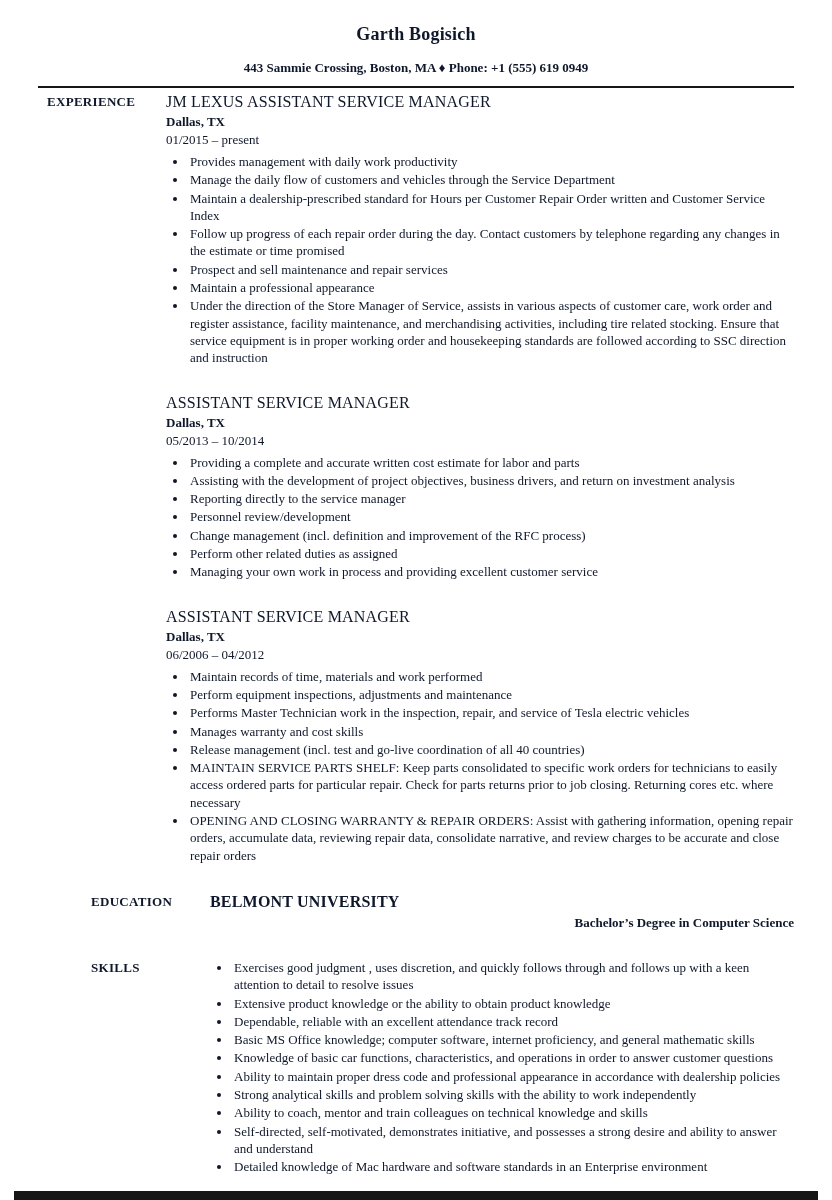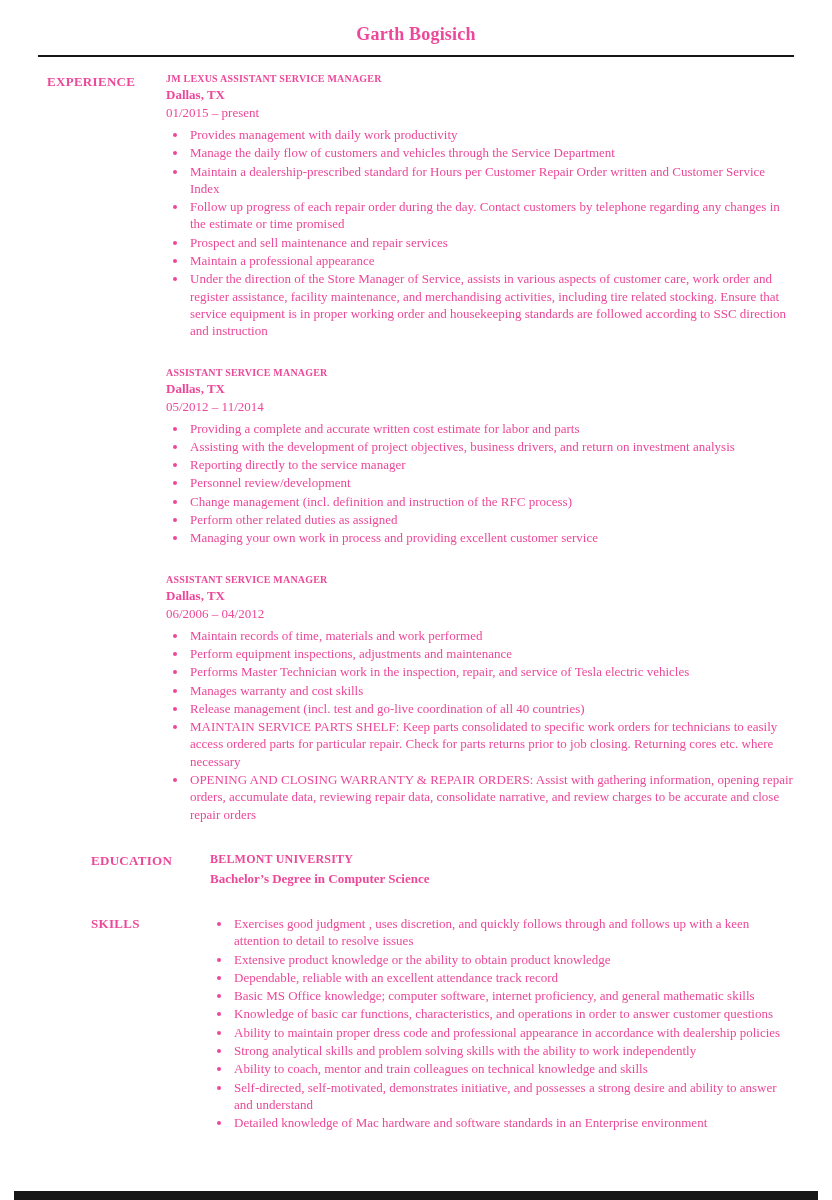--- a/index.html
+++ b/index.html
@@ -5,21 +5,21 @@
   * { box-sizing: border-box; }
   html, body { margin: 0; padding: 0; background: #ffffff; }
   .page {
     width: 804px;
     height: 1200px;
     margin: 0 auto;
     background: #ffffff;
     position: relative;
     overflow: hidden;
     font-family: "Liberation Serif", "DejaVu Serif", serif;
-    color: #ec4899;
+    color: #0f172a;
   }
   
   .header { text-align: center; padding-top: 24px; }
   .person-name {
     font-size: 18px;
     font-weight: bold;
     margin: 0;
     letter-spacing: 0.2px;
   }
   .contact-line {
@@ -31,36 +31,36 @@
     border: none;
     border-top: 2px solid #161616;
     margin: 10px 24px 0 24px;
   }
   
   .section-row {
     display: flex;
     align-items: flex-start;
     padding: 0 24px 0 33px;
   }
-  .section-row.first { margin-top: 16px; justify-content: center; }
+  .section-row.first { margin-top: 5px; justify-content: center; }
   .section-row.later { margin-top: 28px; margin-left: 44px; }
   .section-label {
     width: 119px;
     flex: 0 0 119px;
     font-size: 13px;
     font-weight: bold;
     letter-spacing: 0.3px;
     padding-top: 1px;
   }
   .section-content { flex: 1; min-width: 0; }
   
   .job + .job { margin-top: 27px; }
   .job-title {
-    font-size: 10px;
-    font-weight: bold;
+    font-size: 16px;
+    font-weight: normal;
     margin: 0;
     letter-spacing: 0.2px;
   }
   .job-location {
     font-size: 13px;
     font-weight: bold;
     margin-top: 3px;
   }
   .job-dates {
     font-size: 13px;
@@ -71,46 +71,48 @@
     padding-left: 22px;
     font-size: 13px;
   }
   ul.bullets li {
     line-height: 17.3px;
     padding-left: 2px;
     margin: 0 0 1px 0;
   }
   
   .edu-school {
-    font-size: 12px;
+    font-size: 16px;
     font-weight: bold;
     letter-spacing: 0.2px;
   }
   .edu-degree {
     font-size: 13px;
     font-weight: bold;
     margin-top: 4px;
+    text-align: right;
   }
   
   .bottom-bar {
     position: absolute;
     left: 0;
     bottom: 0;
     width: 100%;
     height: 9px;
     background: #161616;
   }
 </style>
 </head>
 <body>
 
 <div class="page">
 
   <header class="header">
     <h1 class="person-name">Garth Bogisich</h1>
+    <div class="contact-line">443 Sammie Crossing, Boston, MA ♦ Phone: +1 (555) 619 0949</div>
     <hr class="header-rule">
   </header>
 
   <section class="section-row first">
     <div class="section-label">EXPERIENCE</div>
     <div class="section-content">
 
       <article class="job">
         <h2 class="job-title">JM LEXUS ASSISTANT SERVICE MANAGER</h2>
         <div class="job-location">Dallas, TX</div>
@@ -122,27 +124,27 @@
           <li>Follow up progress of each repair order during the day. Contact customers by telephone regarding any changes in the estimate or time promised</li>
           <li>Prospect and sell maintenance and repair services</li>
           <li>Maintain a professional appearance</li>
           <li>Under the direction of the Store Manager of Service, assists in various aspects of customer care, work order and register assistance, facility maintenance, and merchandising activities, including tire related stocking. Ensure that service equipment is in proper working order and housekeeping standards are followed according to SSC direction and instruction</li>
         </ul>
       </article>
 
       <article class="job">
         <h2 class="job-title">ASSISTANT SERVICE MANAGER</h2>
         <div class="job-location">Dallas, TX</div>
-        <div class="job-dates">05/2012 – 11/2014</div>
+        <div class="job-dates">05/2013 – 10/2014</div>
         <ul class="bullets">
           <li>Providing a complete and accurate written cost estimate for labor and parts</li>
           <li>Assisting with the development of project objectives, business drivers, and return on investment analysis</li>
           <li>Reporting directly to the service manager</li>
           <li>Personnel review/development</li>
-          <li>Change management (incl. definition and instruction of the RFC process)</li>
+          <li>Change management (incl. definition and improvement of the RFC process)</li>
           <li>Perform other related duties as assigned</li>
           <li>Managing your own work in process and providing excellent customer service</li>
         </ul>
       </article>
 
       <article class="job">
         <h2 class="job-title">ASSISTANT SERVICE MANAGER</h2>
         <div class="job-location">Dallas, TX</div>
         <div class="job-dates">06/2006 – 04/2012</div>
         <ul class="bullets">

